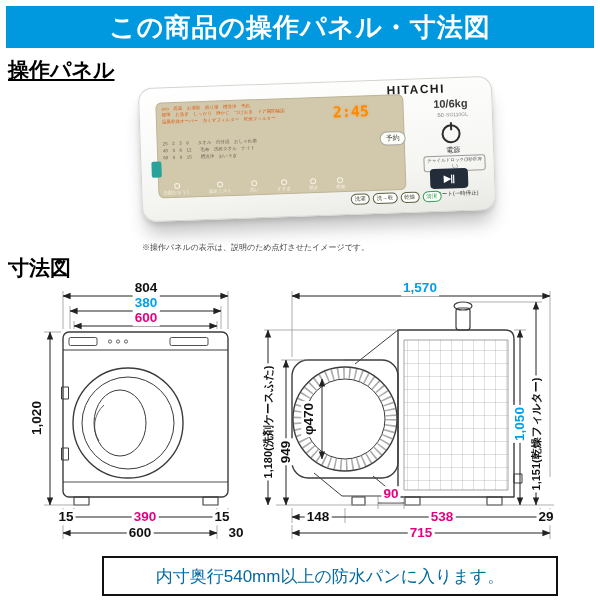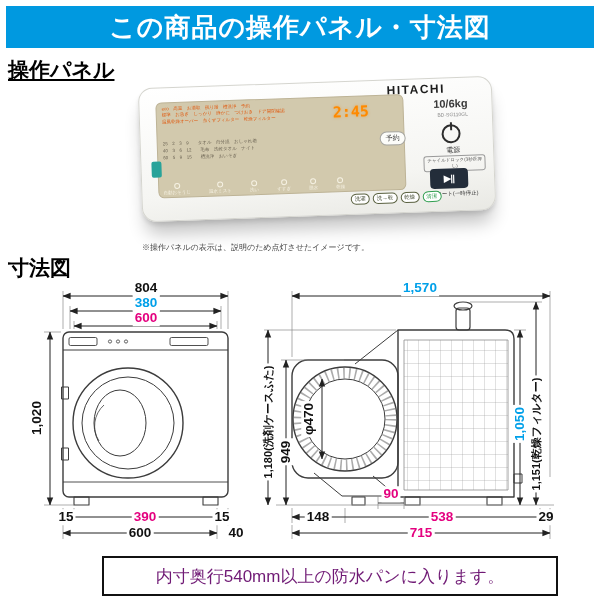--- a/index.html
+++ b/index.html
@@ -54,21 +54,21 @@
   .dims{position:absolute;left:0;top:272px;width:520px;height:288px;}
   .dims svg{position:absolute;left:0;top:0;}
   .dim{position:absolute;transform:translate(-50%,-50%);font-size:13.5px;font-weight:bold;line-height:1;
        background:#fff;padding:1px 2px;white-space:nowrap;color:#111;}
   .dim.rot{transform:translate(-50%,-50%) rotate(-90deg);}
   .dim.sm{font-size:11px;}
   .cyan{color:#00a0e9;}
   .mag{color:#e4007f;}
   
   .footnote{position:absolute;left:102px;top:556px;width:452px;height:36px;border:2.5px solid #111;
-            display:flex;align-items:center;justify-content:center;font-size:17px;color:#701a75;}
+            display:flex;align-items:center;justify-content:center;font-size:17px;color:#0369a1;}
 </style>
 </head>
 <body>
 
 <div class="page">
 
   <header class="titlebar">
     <span>この商品の操作パネル・寸法図</span>
   </header>
 
@@ -245,21 +245,21 @@
     </svg>
 
     <span class="dim" style="left:146px;top:16px">804</span>
     <span class="dim cyan" style="left:146px;top:31px">380</span>
     <span class="dim mag" style="left:146px;top:46px">600</span>
     <span class="dim rot" style="left:37px;top:146px">1,020</span>
     <span class="dim" style="left:66px;top:245px">15</span>
     <span class="dim mag" style="left:145px;top:245px">390</span>
     <span class="dim" style="left:222px;top:245px">15</span>
     <span class="dim" style="left:140px;top:261px">600</span>
-    <span class="dim" style="left:236px;top:261px">40</span>
+    <span class="dim" style="left:236px;top:261px">30</span>
 
     <span class="dim cyan" style="left:420px;top:16px">1,570</span>
     <span class="dim rot" style="left:309px;top:147px">φ470</span>
     <span class="dim rot sm" style="left:268px;top:150px">1,180(洗剤ケースふた)</span>
     <span class="dim rot" style="left:286px;top:180px">949</span>
     <span class="dim rot cyan" style="left:520px;top:152px">1,050</span>
     <span class="dim rot sm" style="left:536px;top:162px">1,151(乾燥フィルター)</span>
     <span class="dim mag" style="left:391px;top:222px">90</span>
     <span class="dim" style="left:318px;top:245px">148</span>
     <span class="dim mag" style="left:442px;top:245px">538</span>

